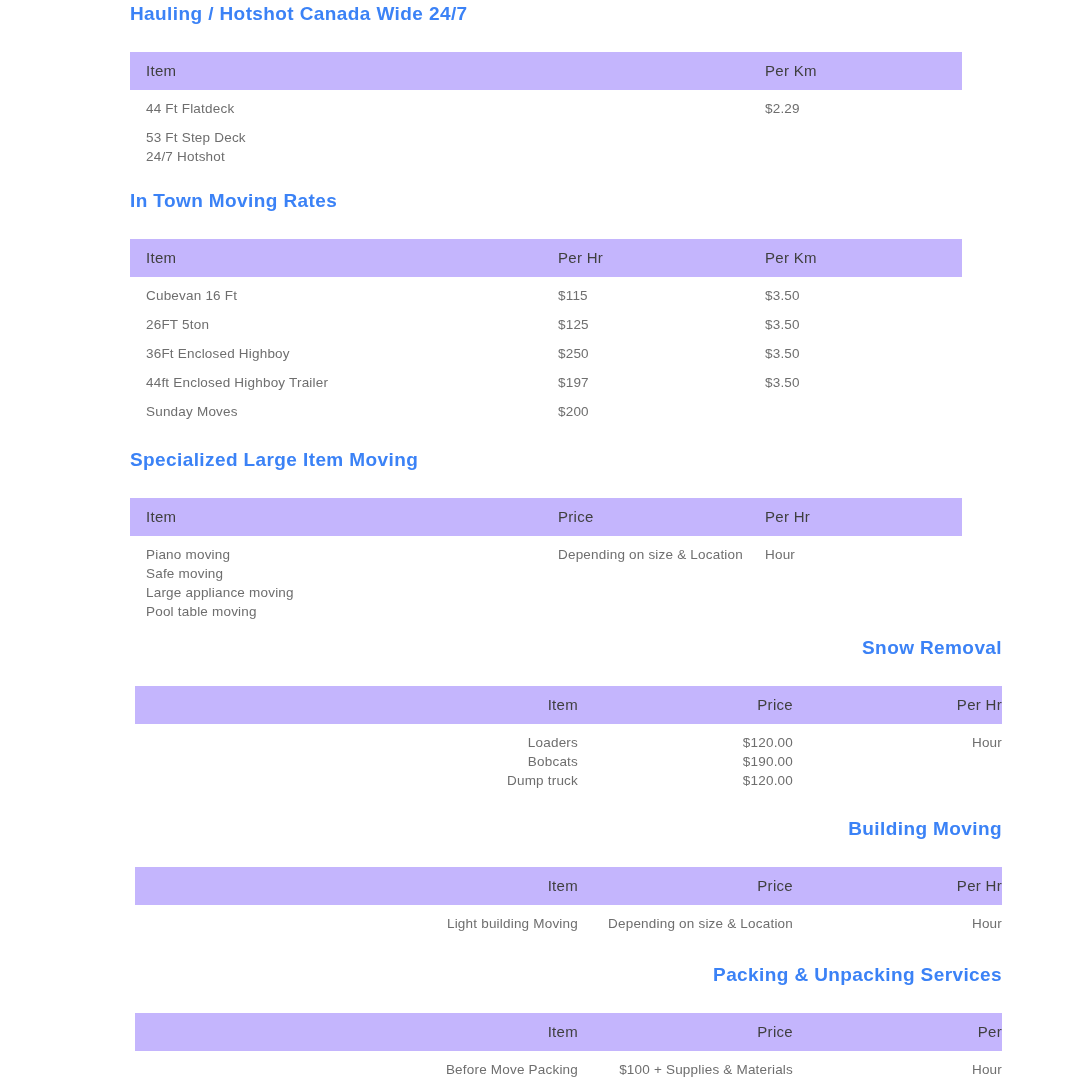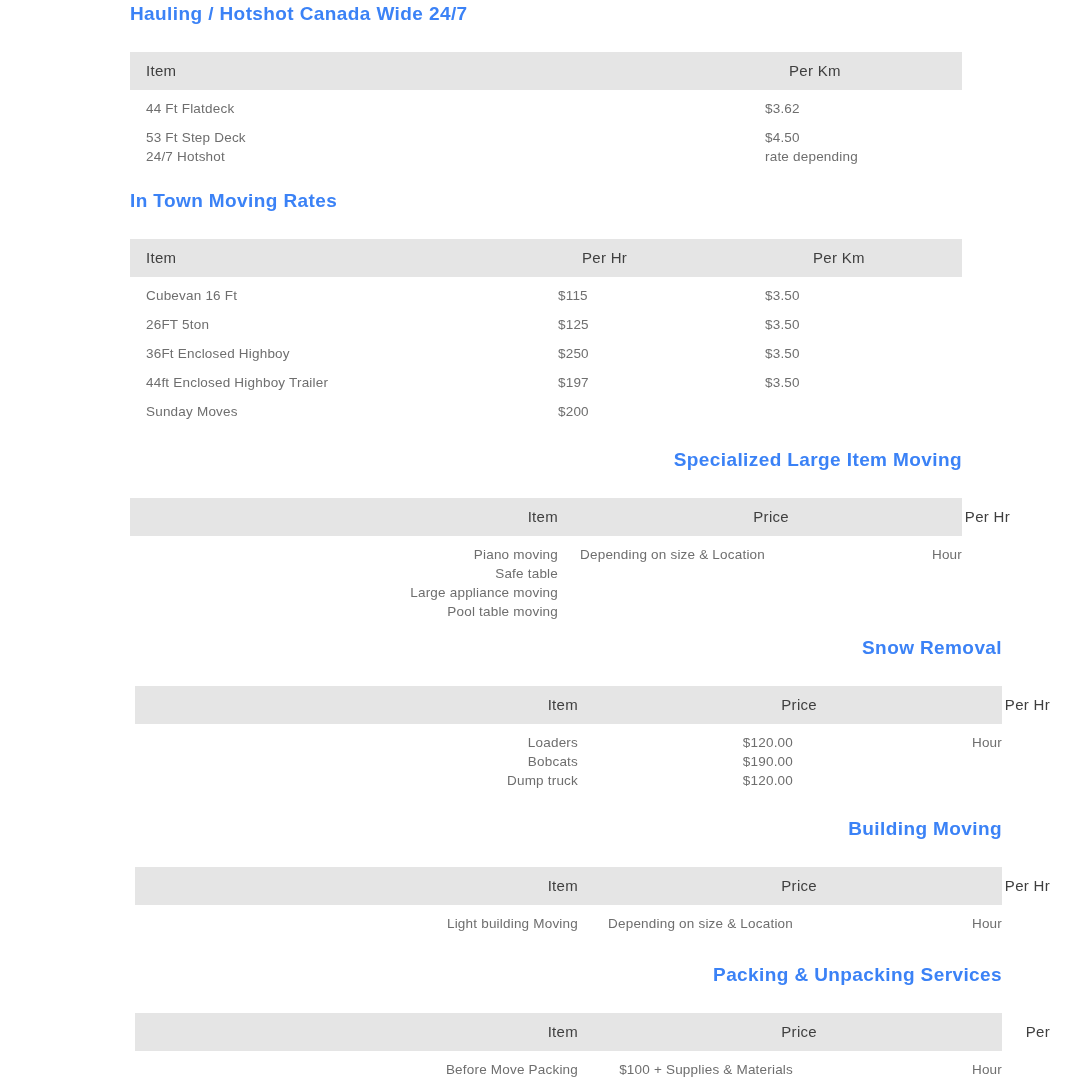--- a/index.html
+++ b/index.html
@@ -32,49 +32,48 @@
     letter-spacing: 0.4px;
   }
 
   .grid { display: grid; }
   .pricing-section:nth-of-type(1) .grid { grid-template-columns: 635px 197px; }
   .pricing-section:nth-of-type(2) .grid,
   .pricing-section:nth-of-type(3) .grid { grid-template-columns: 428px 207px 197px; }
   .pricing-section:nth-of-type(n+4) .grid { grid-template-columns: 443px 215px 209px; }
 
   .table-header {
-    background: #e5e5e5;
+    background: #c4b5fd;
     height: 38px;
     align-items: center;
     font-size: 15px;
     font-weight: 400;
     color: #3f3f3f;
     letter-spacing: 0.3px;
-    gap: 24px;
   }
 
   .table-body { padding: 4px 0 8px 0; }
 
   .table-row {
     padding: 5px 0;
     font-size: 13.5px;
     line-height: 19px;
     color: #6e6e6e;
     letter-spacing: 0.2px;
     align-items: start;
   }
 
   .cell { min-height: 19px; }
   .cell:first-child { padding-left: 16px; }
   .pricing-section:nth-of-type(n+4) .cell:first-child { padding-left: 15px; }
 
   
   .pricing-section:nth-of-type(1) { margin-bottom: 10px; }
   .pricing-section:nth-of-type(2) { margin-bottom: 14px; }
-  .pricing-section:nth-of-type(3) { margin-bottom: 2px; text-align: right; }
+  .pricing-section:nth-of-type(3) { margin-bottom: 2px; }
   .pricing-section:nth-of-type(4) { margin-bottom: 14px; }
   .pricing-section:nth-of-type(5) { margin-bottom: 17px; }
   .pricing-section:nth-of-type(6) { margin-bottom: 0; }
 </style>
 </head>
 <body>
 
 <main>
     <section class="pricing-section">
       <h2 class="section-title">Hauling / Hotshot Canada Wide 24/7</h2>
@@ -82,32 +81,28 @@
         <div class="grid table-header">
           <div class="cell">Item</div>
           <div class="cell">Per Km</div>
         </div>
         <div class="table-body">
           <div class="grid table-row">
             <div class="cell">
               <div class="line">44 Ft Flatdeck</div>
             </div>
             <div class="cell">
-              <div class="line">$3.62</div>
+              <div class="line">$2.29</div>
             </div>
           </div>
           <div class="grid table-row">
             <div class="cell">
               <div class="line">53 Ft Step Deck</div>
               <div class="line">24/7 Hotshot</div>
             </div>
-            <div class="cell">
-              <div class="line">$4.50</div>
-              <div class="line">rate depending</div>
-            </div>
           </div>
         </div>
       </div>
     </section>
     <section class="pricing-section">
       <h2 class="section-title">In Town Moving Rates</h2>
       <div>
         <div class="grid table-header">
           <div class="cell">Item</div>
           <div class="cell">Per Hr</div>
@@ -175,21 +170,21 @@
       <div>
         <div class="grid table-header">
           <div class="cell">Item</div>
           <div class="cell">Price</div>
           <div class="cell">Per Hr</div>
         </div>
         <div class="table-body">
           <div class="grid table-row">
             <div class="cell">
               <div class="line">Piano moving</div>
-              <div class="line">Safe table</div>
+              <div class="line">Safe moving</div>
               <div class="line">Large appliance moving</div>
               <div class="line">Pool table moving</div>
             </div>
             <div class="cell">
               <div class="line">Depending on size &amp; Location</div>
             </div>
             <div class="cell">
               <div class="line">Hour</div>
             </div>
           </div>

